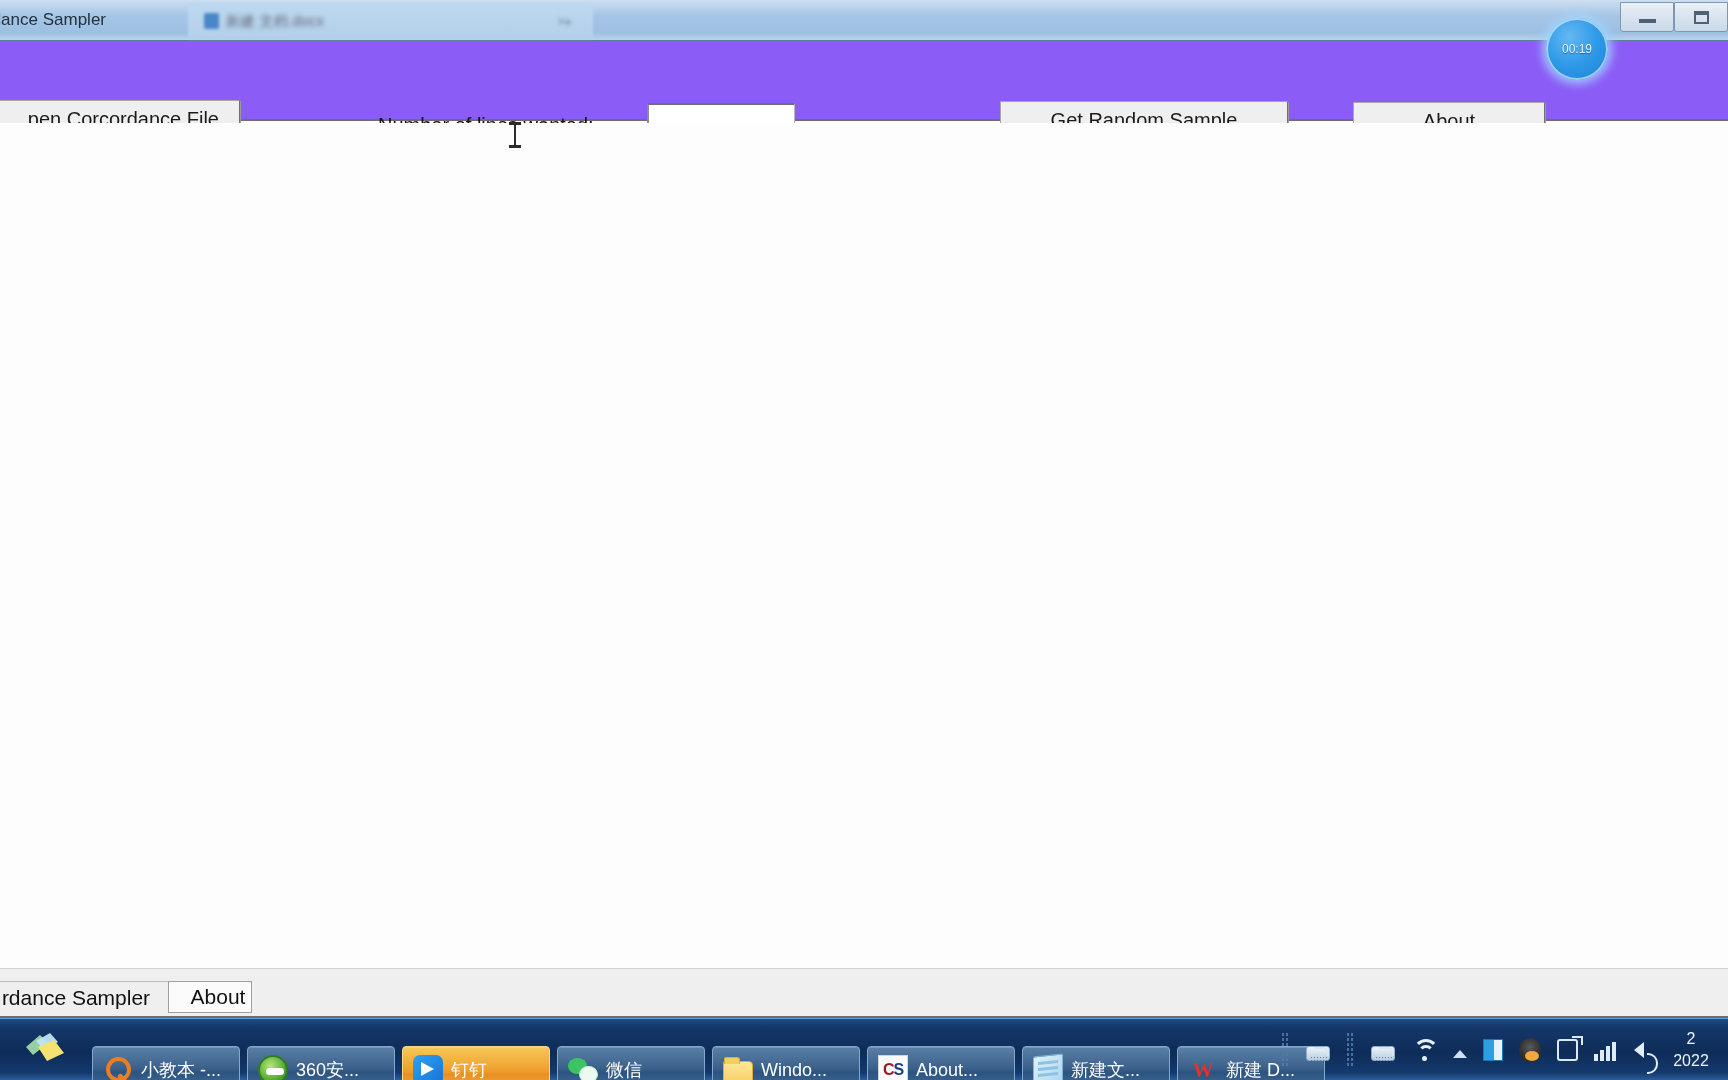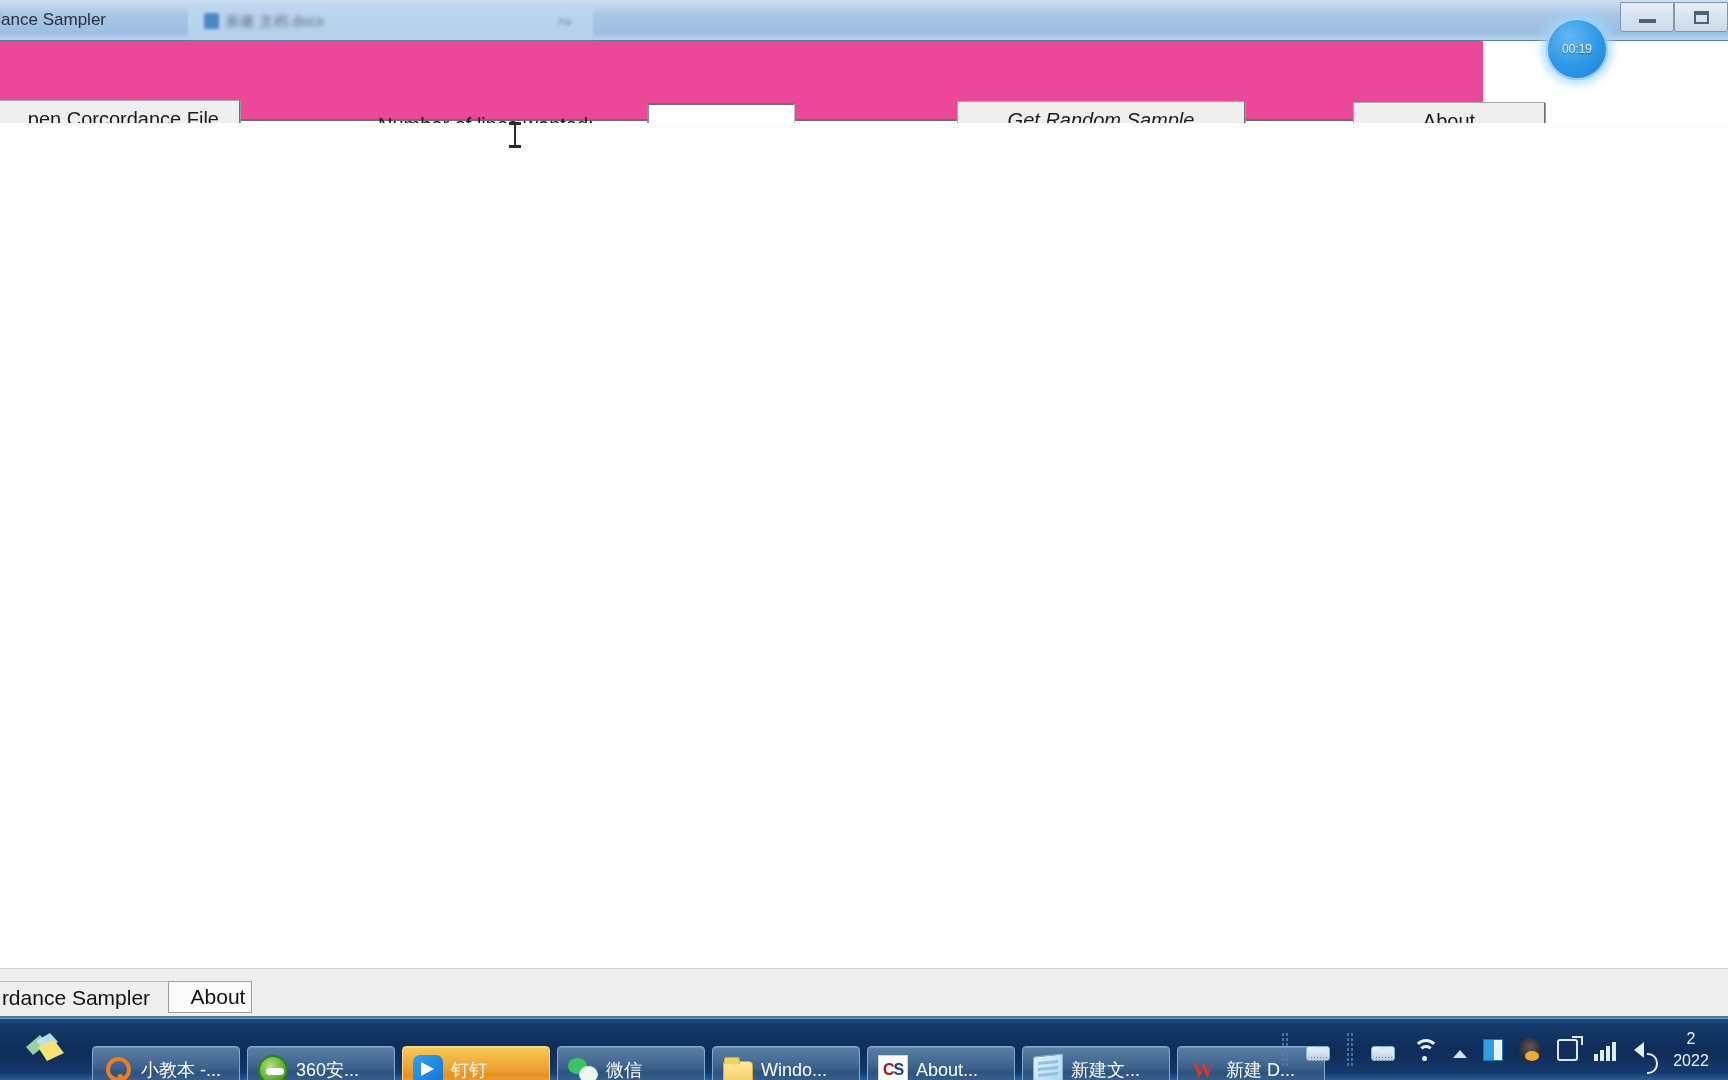--- a/index.html
+++ b/index.html
@@ -63,36 +63,36 @@
     display:flex; align-items:center; justify-content:center;
     z-index:40;
   }
   .timer-badge span {
     font-size:12px; color:#eaf7ff; font-family:"Liberation Sans", sans-serif;
     text-shadow:0 1px 1px rgba(0,40,80,.5);
   }
 
   
   .toolbar {
-    position:absolute; left:0; top:41px; width:1483px; height:80px;
-    background:#ec4899;
+    position:absolute; left:0; top:41px; width:1728px; height:80px;
+    background:#8b5cf6;
     border-bottom:2px solid #6e6e6e;
   }
   .btn3d {
     position:absolute;
     background:#efefef;
     border:1px solid #a8a8a8;
     border-right-color:#707070; border-bottom-color:#707070;
     box-shadow:1px 1px 0 #9a9a9a;
     display:flex; align-items:center; justify-content:center;
     font-size:20px; color:#1b1b1b;
     white-space:nowrap;
   }
   #btn-open   { left:-46px; top:59px; width:286px; height:38px; justify-content:flex-end; padding-right:20px; }
-  #btn-random { left:957px;  top:60px; width:288px; height:38px;font-style:italic; }
+  #btn-random { left:1000px;  top:60px; width:288px; height:38px; }
   #btn-save   { left:1353px; top:61px; width:192px; height:38px; }
 
   .lbl-lines {
     position:absolute; left:378px; top:73px;
     font-size:20px; color:#141414; white-space:nowrap;
   }
   .lines-input {
     position:absolute; left:647px; top:62px; width:148px; height:36px;
     background:#ffffff;
     border:1px solid #b9b9b9;

